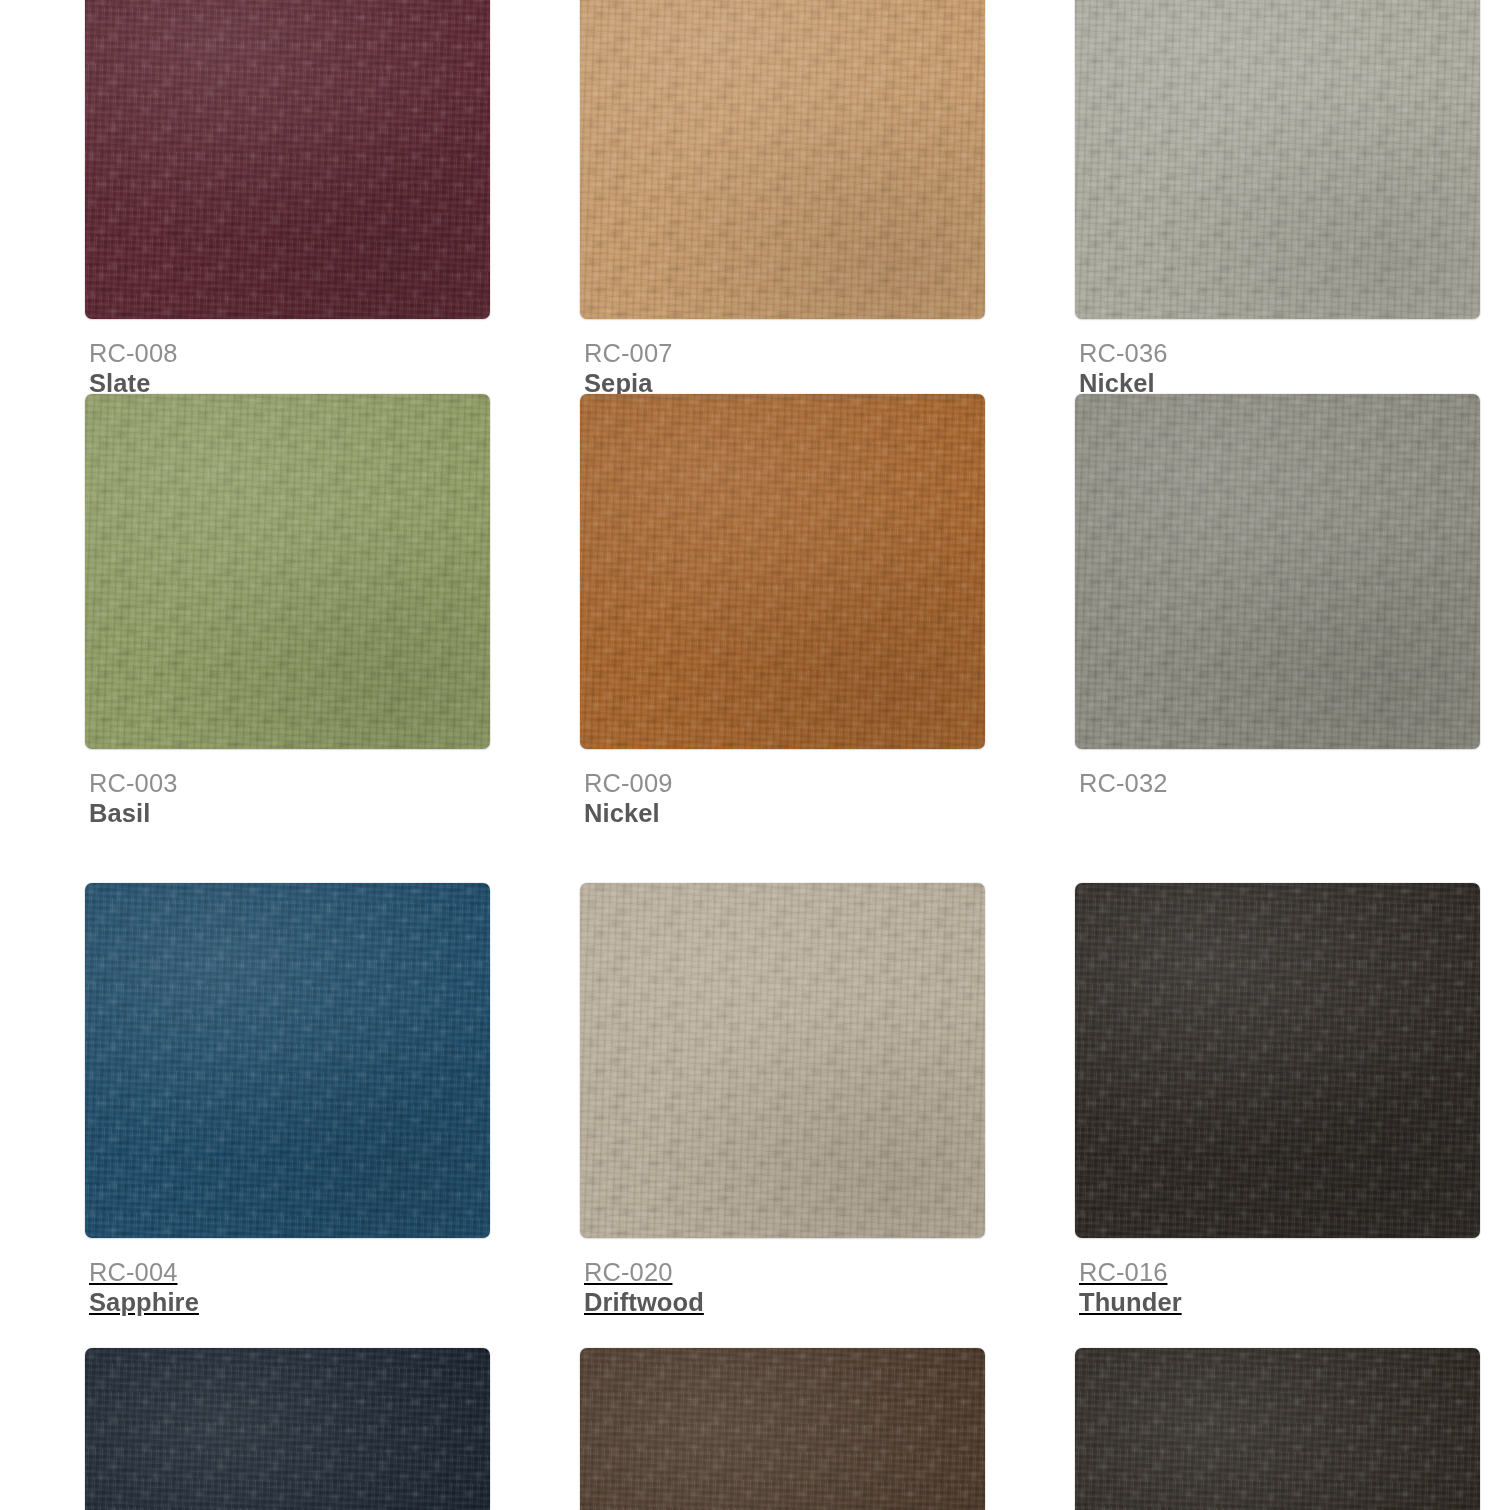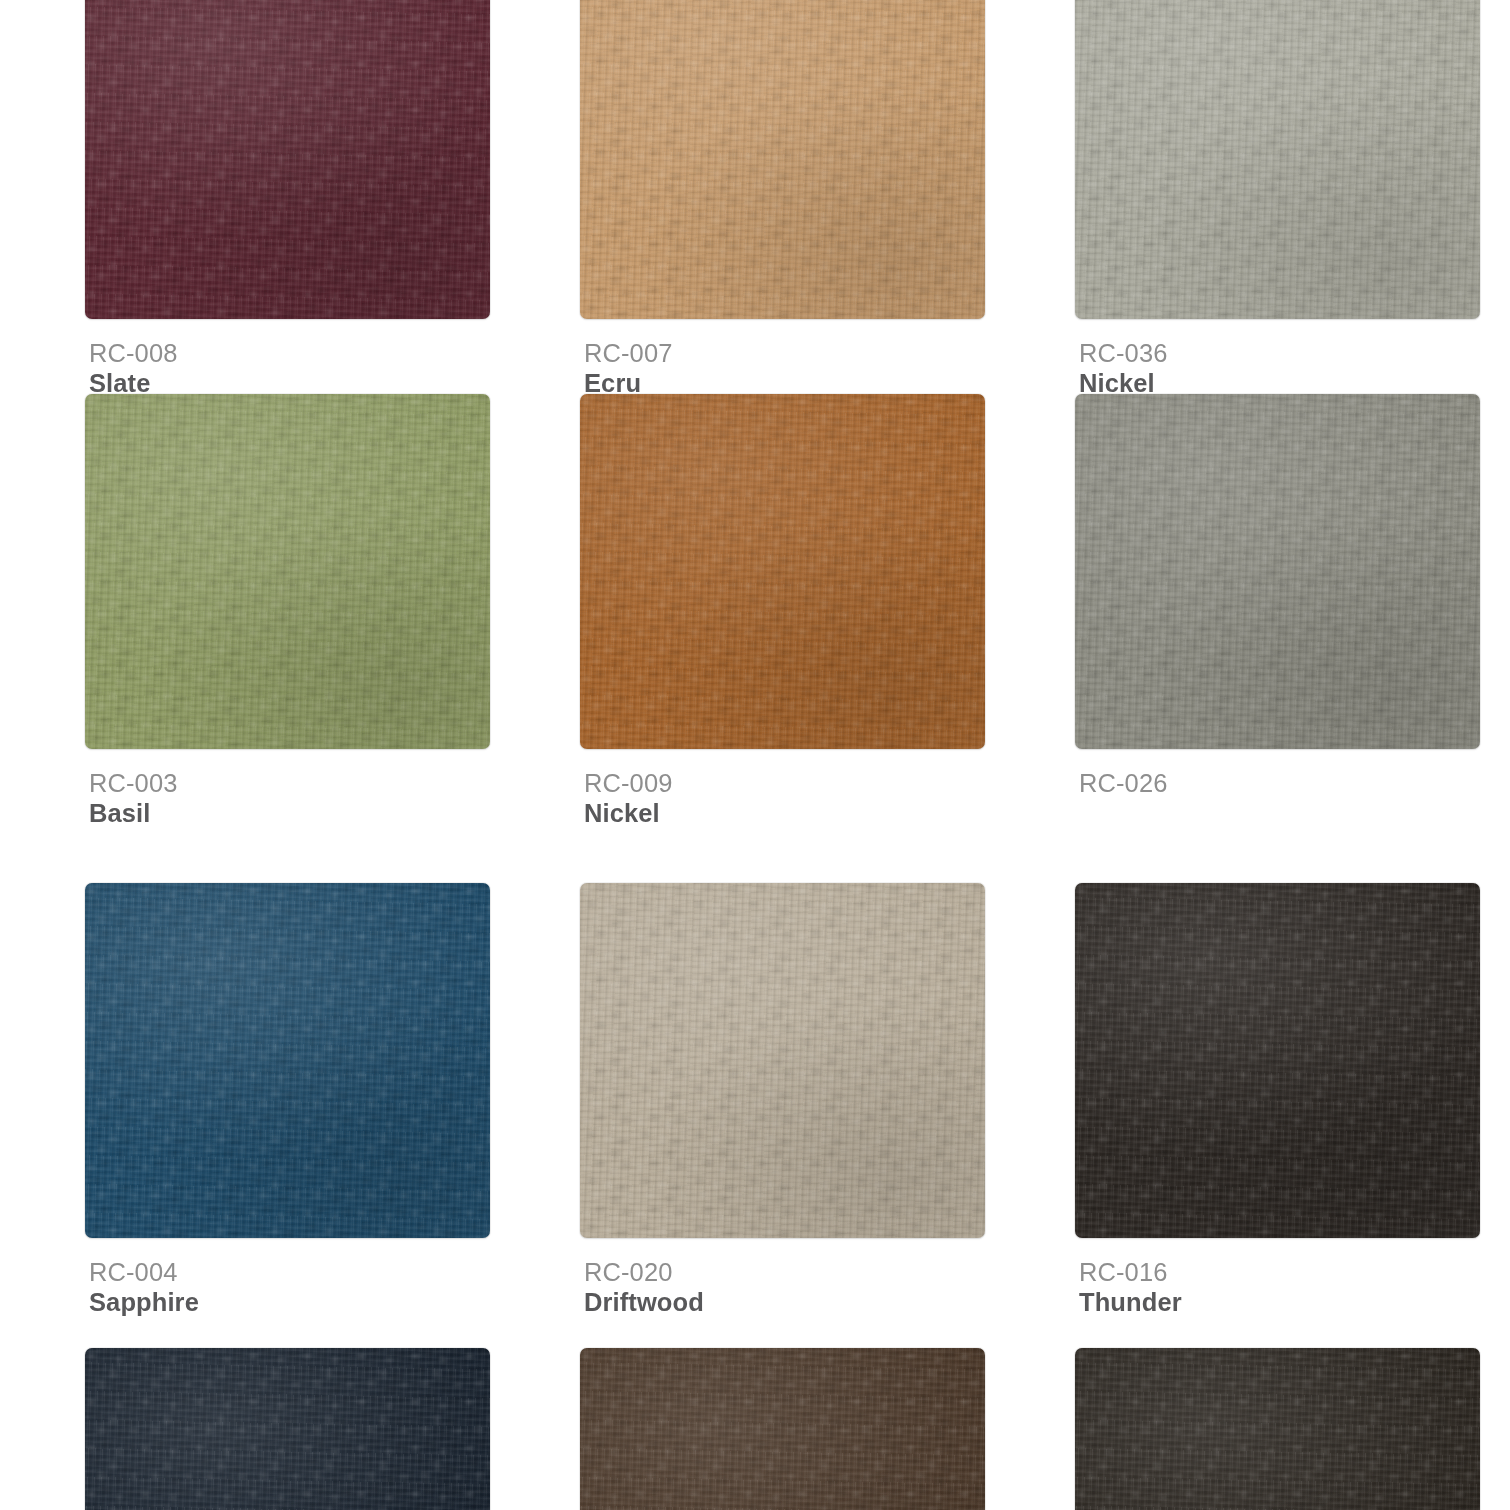--- a/index.html
+++ b/index.html
@@ -26,21 +26,21 @@
     position: absolute;
     width: 405px;
   }
 
   .col-0 { left: 85px; }
   .col-1 { left: 580px; }
   .col-2 { left: 1075px; }
 
   .row-0 { top: -36px; }
   .row-1 { top: 394px; }
-  .row-2 { top: 883px; }
+  .row-2 { top: 883px; text-decoration: underline; }
   .row-3 { top: 1348px; }
 
   
   .swatch-chip {
     position: relative;
     width: 405px;
     height: 355px;
     border-radius: 7px;
     overflow: hidden;
     background-color: #888;
@@ -152,21 +152,21 @@
     </div>
     <div class="swatch-cell col-1 row-0">
       <div class="swatch-chip" style="background-color: rgb(198, 154, 107);">
         <div class="grain grain-a"></div>
         <div class="grain grain-b"></div>
         <div class="grain grain-c"></div>
         <div class="sheen"></div>
       </div>
       <div class="swatch-caption">
         <div class="swatch-code">RC-007</div>
-        <div class="swatch-name">Ecru</div>
+        <div class="swatch-name">Sepia</div>
       </div>
     </div>
     <div class="swatch-cell col-2 row-0">
       <div class="swatch-chip" style="background-color: rgb(169, 169, 157);">
         <div class="grain grain-a"></div>
         <div class="grain grain-b"></div>
         <div class="grain grain-c"></div>
         <div class="sheen"></div>
       </div>
       <div class="swatch-caption">
@@ -199,21 +199,21 @@
       </div>
     </div>
     <div class="swatch-cell col-2 row-1">
       <div class="swatch-chip" style="background-color: rgb(139, 139, 129);">
         <div class="grain grain-a"></div>
         <div class="grain grain-b"></div>
         <div class="grain grain-c"></div>
         <div class="sheen"></div>
       </div>
       <div class="swatch-caption">
-        <div class="swatch-code">RC-026</div>
+        <div class="swatch-code">RC-032</div>
       </div>
     </div>
     <div class="swatch-cell col-0 row-2">
       <div class="swatch-chip" style="background-color: rgb(29, 74, 104);">
         <div class="grain grain-a"></div>
         <div class="grain grain-b"></div>
         <div class="grain grain-c"></div>
         <div class="sheen"></div>
       </div>
       <div class="swatch-caption">

